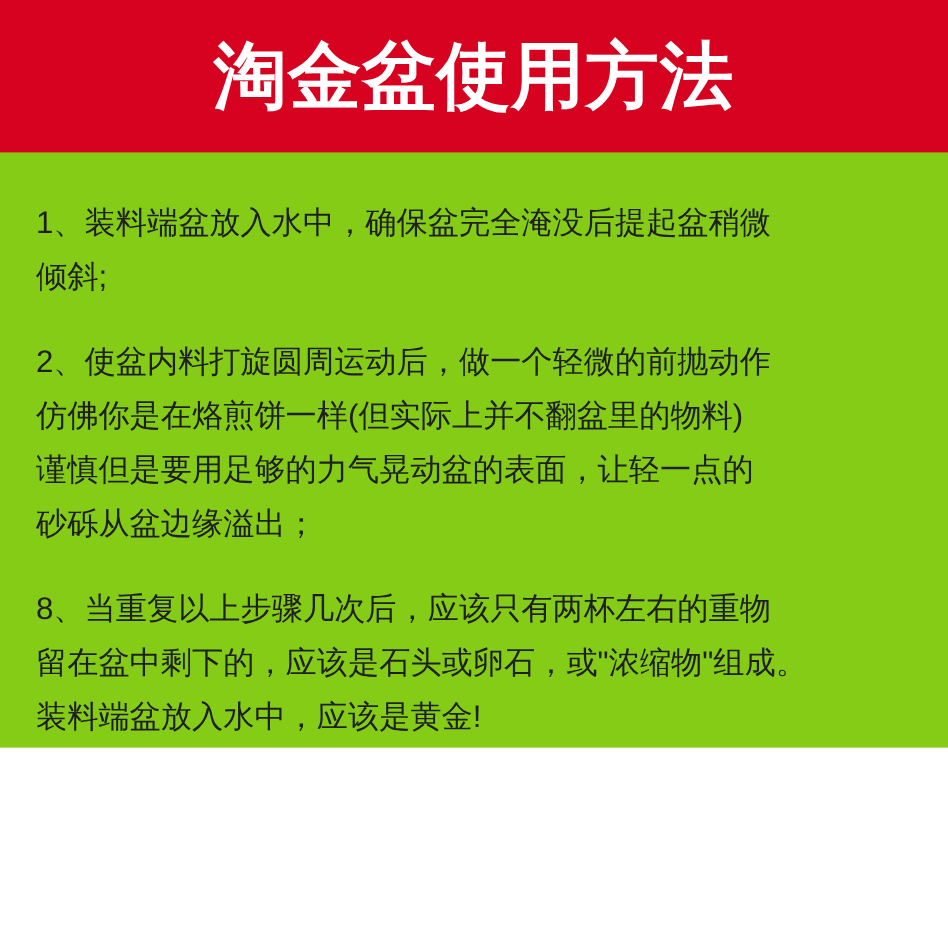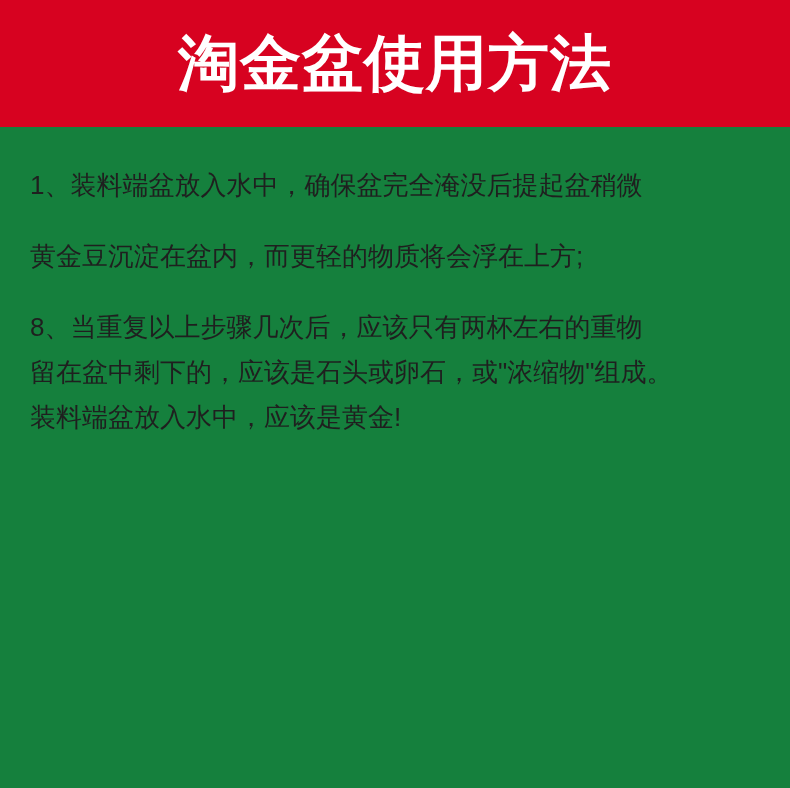--- a/index.html
+++ b/index.html
@@ -6,22 +6,22 @@
     margin: 0;
     padding: 0;
     width: 790px;
     height: 788px;
     background: #ffffff;
     overflow: hidden;
     font-family: "Liberation Sans", sans-serif;
   }
   .page {
     width: 790px;
-    height: 788px;
-    background: #15803d;
+    height: 623px;
+    background: #84cc16;
     position: relative;
   }
   .banner {
     width: 790px;
     height: 127px;
     background: #d70220;
     display: flex;
     align-items: center;
     justify-content: center;
   }
@@ -55,25 +55,31 @@
 <div class="page">
 
   <div class="banner">
     <div class="banner-title">淘金盆使用方法</div>
   </div>
 
   <div class="instructions">
 
     <div class="para">
       <div class="line">1、装料端盆放入水中，确保盆完全淹没后提起盆稍微</div>
+      <div class="line">倾斜;</div>
     </div>
 
+    <div class="para">
+      <div class="line">2、使盆内料打旋圆周运动后，做一个轻微的前抛动作</div>
+      <div class="line">仿佛你是在烙煎饼一样(但实际上并不翻盆里的物料)</div>
+      <div class="line">谨慎但是要用足够的力气晃动盆的表面，让轻一点的</div>
+      <div class="line">砂砾从盆边缘溢出；</div>
+    </div>
 
     <div class="para">
-      <div class="line">黄金豆沉淀在盆内，而更轻的物质将会浮在上方;</div>
     </div>
 
     <div class="para">
       <div class="line">8、当重复以上步骤几次后，应该只有两杯左右的重物</div>
       <div class="line">留在盆中剩下的，应该是石头或卵石，或"浓缩物"组成。</div>
       <div class="line">装料端盆放入水中，应该是黄金!</div>
     </div>
 
   </div>
 </div>

